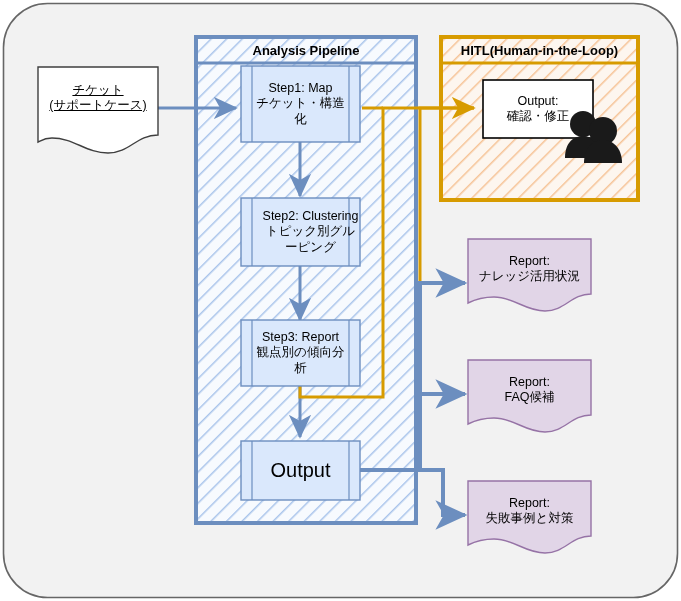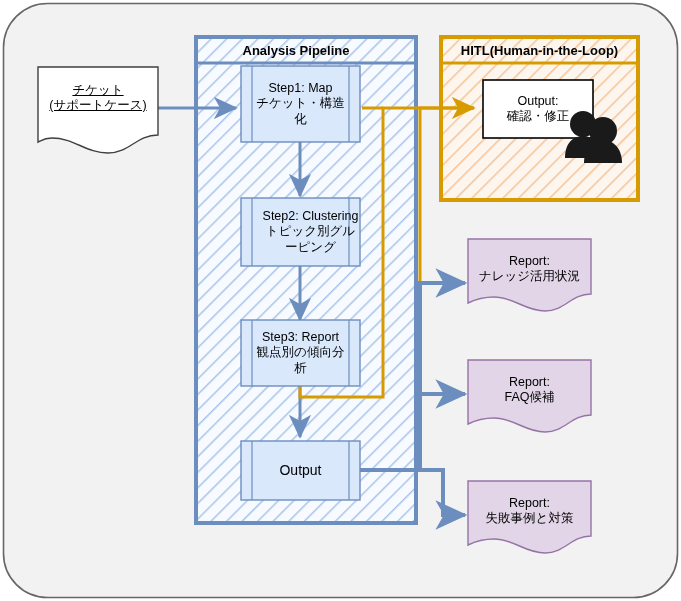--- a/index.html
+++ b/index.html
@@ -6,21 +6,21 @@
   body{width:681px;height:601px;position:relative;
        font-family:"Liberation Sans","DejaVu Sans",sans-serif;
        -webkit-font-smoothing:antialiased;}
   #canvas{position:absolute;left:0;top:0;width:681px;height:601px;overflow:hidden;}
   #svg{position:absolute;left:0;top:0;}
   .lbl{position:absolute;display:flex;align-items:center;justify-content:center;
        text-align:center;color:#000;line-height:1.22;white-space:pre-line;
        pointer-events:none;}
   .t12{font-size:12.5px;}
   .t13b{font-size:13px;font-weight:bold;}
-  .t14{font-size:14px;}
+  .t14{font-size:20px;}
 </style>
 </head>
 <body>
 
 <div id="canvas">
 
 <svg id="svg" width="681" height="601" viewBox="0 0 681 601">
   <defs>
     <pattern id="hatchBlue" width="11" height="11" patternUnits="userSpaceOnUse" patternTransform="rotate(45)">
       <rect width="11" height="11" fill="#f7fafe"></rect>
@@ -130,21 +130,21 @@
   <g>
     <path d="M468,360 L591,360 L591,415 C571,415 565,432 545,432
              C525,432 514,418 494,418 C481,418 474,421 468,424 Z" fill="#e1d5e7" stroke="#9673a6" stroke-width="1.4"></path>
   </g>
   <g>
     <path d="M468,481 L591,481 L591,536 C571,536 565,553 545,553
              C525,553 514,539 494,539 C481,539 474,542 468,545 Z" fill="#e1d5e7" stroke="#9673a6" stroke-width="1.4"></path>
   </g>
 </svg>
 
-<div class="lbl t13b" style="left:186px;top:39px;width:220px;height:24px;">Analysis Pipeline</div>
+<div class="lbl t13b" style="left:196px;top:39px;width:220px;height:24px;">Analysis Pipeline</div>
 
 <div class="lbl t13b" style="left:441px;top:39px;width:197px;height:24px;">HITL(Human-in-the-Loop)</div>
 
 <div class="lbl t12" style="left:38px;top:67px;width:120px;height:62px;text-decoration:underline;">チケット
 (サポートケース)</div>
 
 <div class="lbl t12" style="left:252px;top:66px;width:97px;height:76px;">Step1: Map
 チケット・構造
 化</div>
 

